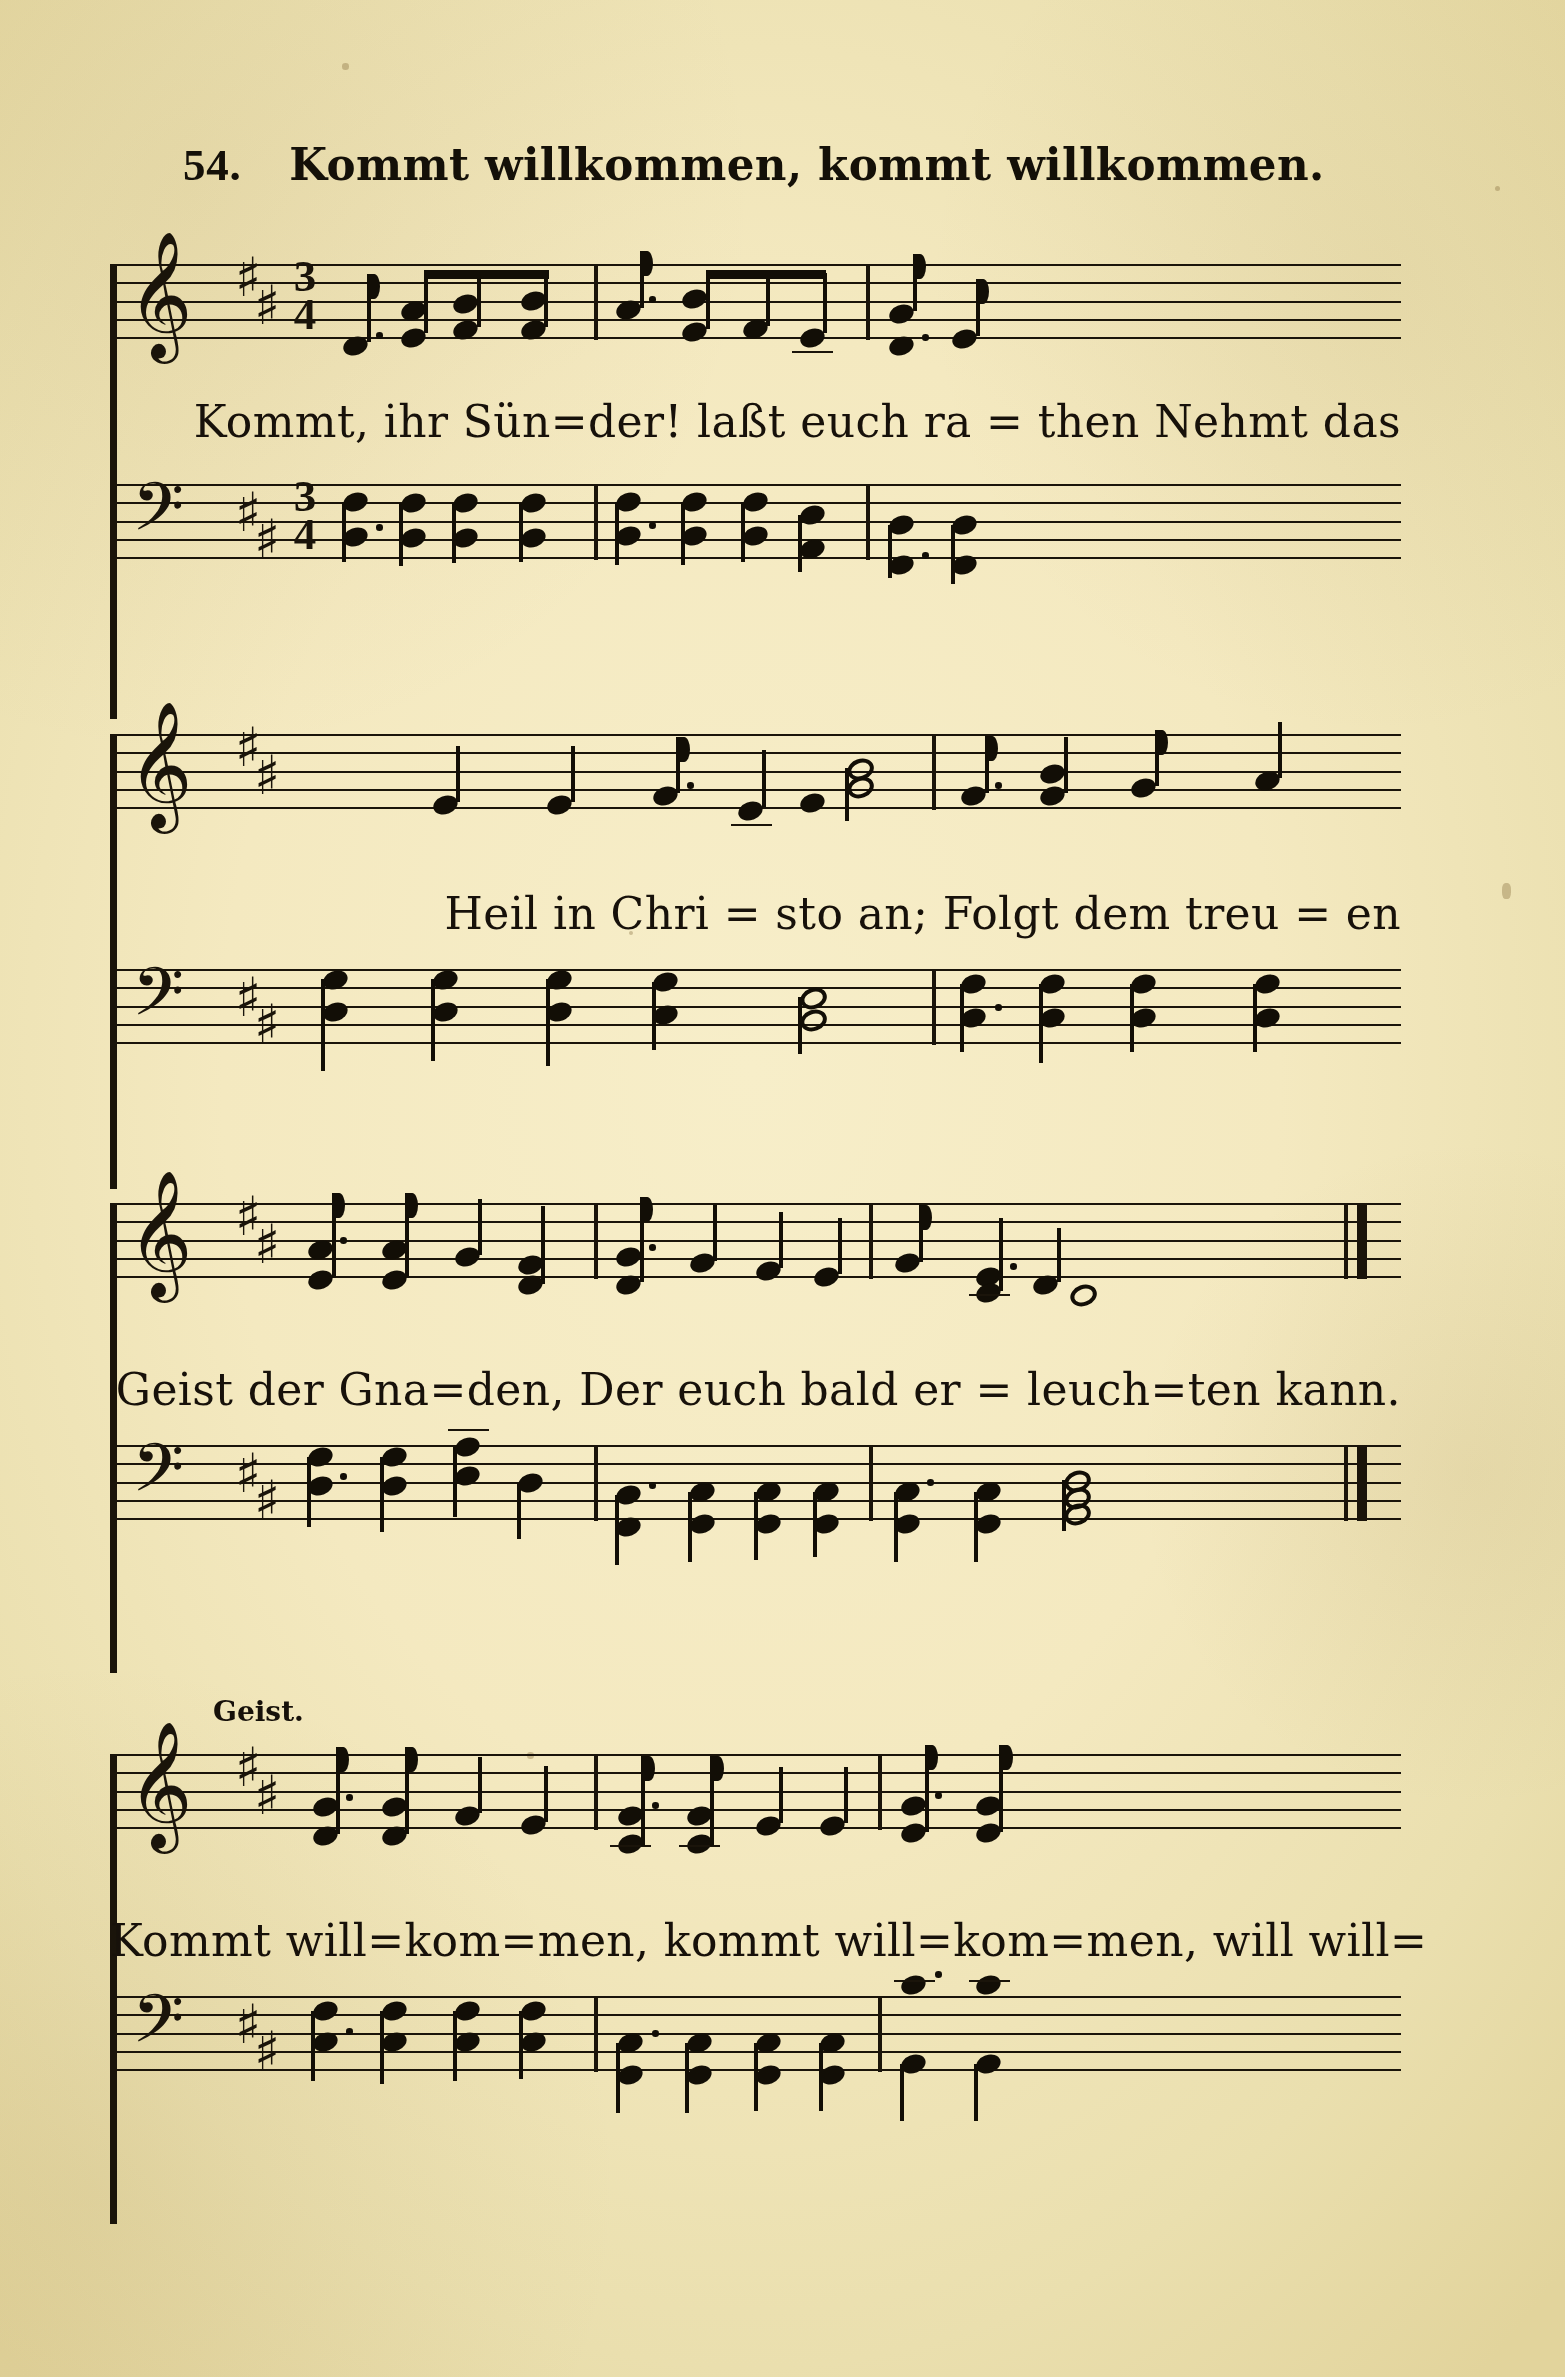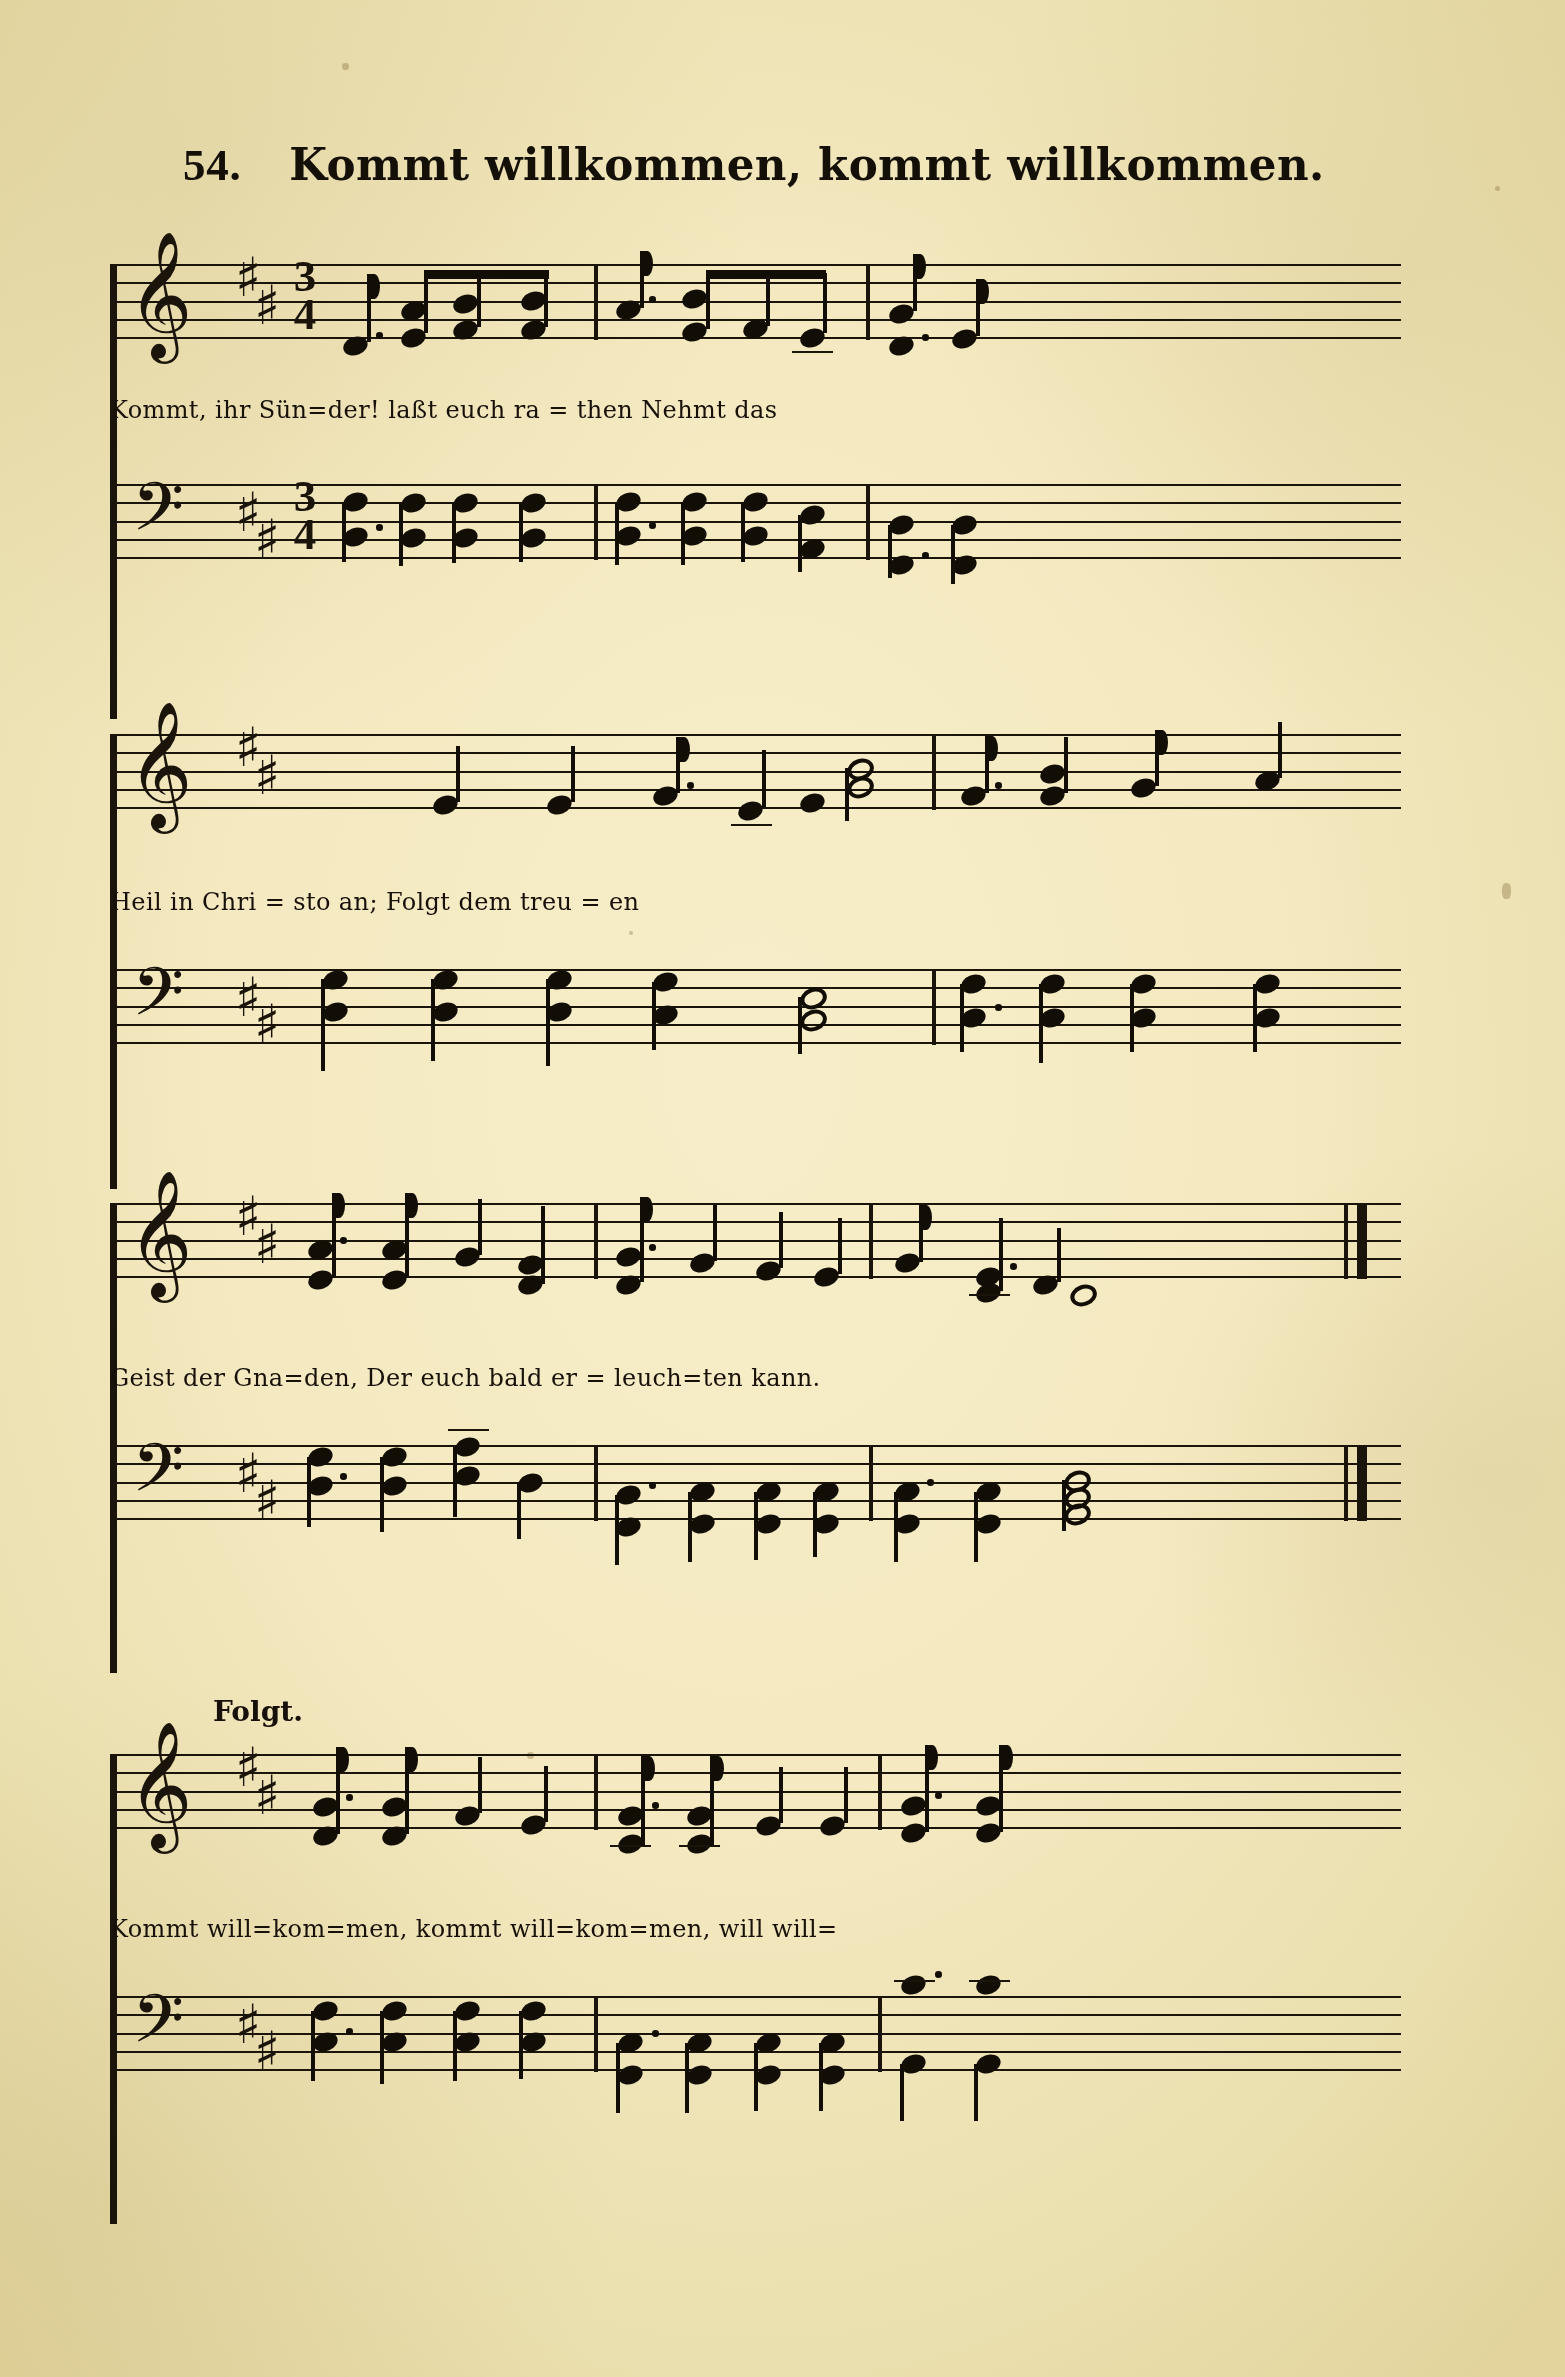--- a/index.html
+++ b/index.html
@@ -174,23 +174,23 @@
     width: 11.7px; height: 25px;
     background: #120e06;
     border-radius: 0 60% 60% 0;
   }
 
   
   .lyric {
     position: absolute;
     left: 110px;
     width: 1291px;
-    text-align: left;
+    text-align: right;
     font-family: "DejaVu Serif", serif;
-    font-size: 24px;
+    font-size: 44px;
     color: #17110a;
     letter-spacing: 0.4px;
     white-space: nowrap;
   }
   .chor-label {
     position: absolute;
     font-family: "DejaVu Serif", serif;
     font-weight: bold;
     font-size: 28px;
     color: #17110a;
@@ -547,21 +547,21 @@
     <div class="noteh hollow" style="left:954px;top:26.4px;"></div>
     <div class="noteh hollow" style="left:954px;top:43px;"></div>
     <div class="noteh hollow" style="left:954px;top:59px;"></div>
     <div class="stem" style="left:952px;top:35px;height:51px;"></div>
 
     <div class="endbar-thin" style="left:1234px;top:0px;height:76px;"></div>
     <div class="endbar-thick" style="left:1247px;top:0px;height:76px;"></div>
   </div>
 </div>
 
-<div class="chor-label" style="left:213px;top:1695px;">Folgt.</div>
+<div class="chor-label" style="left:213px;top:1695px;">Geist.</div>
 
 <div class="system" style="top:1754px;">
   <div class="sysbar" style="top:0px;height:470px;"></div>
 
   <div class="staff-block" style="position:absolute;left:0;top:0;width:100%;">
     <div class="staff" style="position:absolute;left:0;top:0;width:100%;">
       <div class="line l0"></div>
         <div class="line l1"></div>
         <div class="line l2"></div>
         <div class="line l3"></div>

